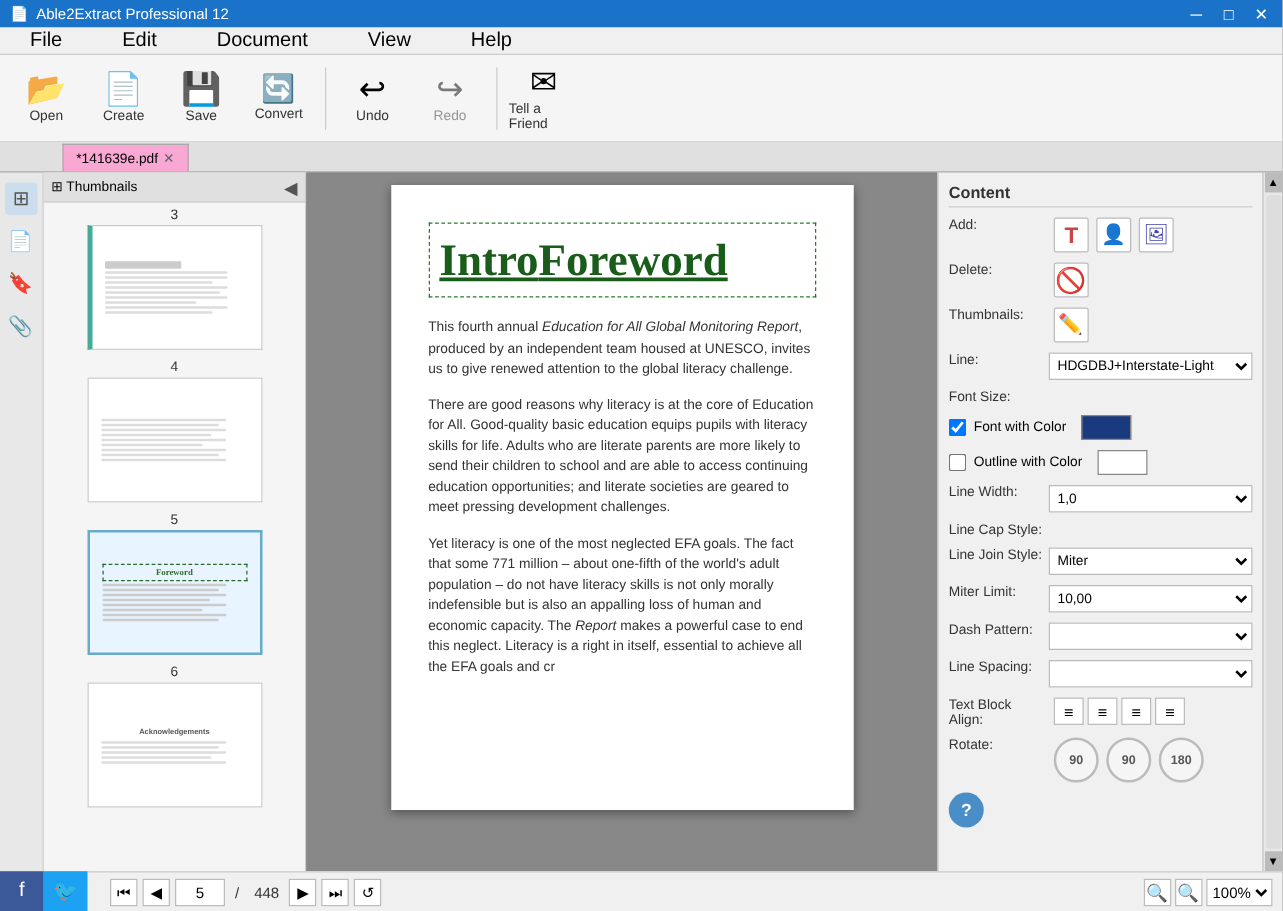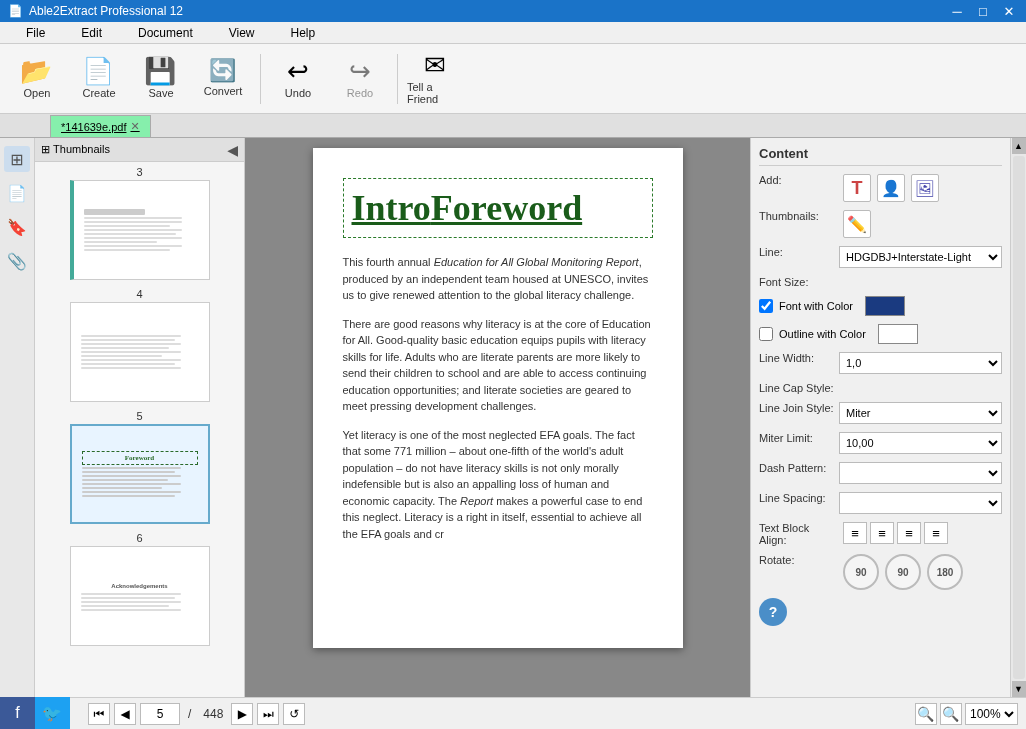--- a/index.html
+++ b/index.html
@@ -6,33 +6,33 @@
     body { font-family: 'Segoe UI', Tahoma, Geneva, Verdana, sans-serif; font-size: 12px; background: #f0f0f0; width: 1026px; height: 729px; overflow: hidden; }
 
     
     #titlebar { background: #1a73c8; color: white; height: 22px; display: flex; align-items: center; justify-content: space-between; padding: 0 8px; font-size: 12px; }
     #titlebar .title { display: flex; align-items: center; gap: 6px; }
     #titlebar .win-controls { display: flex; gap: 8px; }
     #titlebar .win-btn { color: white; font-size: 13px; cursor: pointer; width: 18px; text-align: center; }
 
     
     #menubar { background: #f0f0f0; height: 22px; display: flex; align-items: center; border-bottom: 1px solid #ccc; }
-    .menu-item { padding: 2px 10px; cursor: pointer; font-size: 12px; margin-left: 16px; }
+    .menu-item { padding: 2px 24px; cursor: pointer; font-size: 16px; }
 
     
     #toolbar { background: #f5f5f5; height: 70px; display: flex; align-items: center; padding: 4px 8px; gap: 4px; border-bottom: 1px solid #ccc; }
     .toolbar-btn { display: flex; flex-direction: column; align-items: center; justify-content: center; width: 58px; height: 60px; cursor: pointer; border: 1px solid transparent; border-radius: 3px; font-size: 11px; gap: 3px; }
     .toolbar-btn .tb-icon { font-size: 26px; line-height: 1; }
     .toolbar-btn .tb-label { font-size: 11px; color: #333; }
     .toolbar-sep { width: 1px; background: #ccc; height: 50px; margin: 0 4px; }
 
     
     #tabbar { background: #e0e0e0; height: 24px; display: flex; align-items: flex-end; border-bottom: 1px solid #aaa; padding-left: 50px; }
     .tab { background: #d0d0d0; border: 1px solid #aaa; border-bottom: none; padding: 2px 10px; font-size: 11px; cursor: pointer; display: flex; align-items: center; gap: 4px; height: 22px; }
-    .tab.active { background: #86efac; text-decoration: underline; }
+    .tab.active { background: #f9a8d4; }
     .tab .close-tab { font-size: 11px; color: #666; cursor: pointer; }
 
     
     #main { display: flex; height: calc(729px - 22px - 22px - 70px - 24px - 32px); background: #888; }
 
     
     #left-icons { width: 35px; background: #e8e8e8; border-right: 1px solid #ccc; display: flex; flex-direction: column; align-items: center; padding-top: 8px; gap: 8px; }
     .side-icon { width: 26px; height: 26px; display: flex; align-items: center; justify-content: center; cursor: pointer; border-radius: 3px; font-size: 16px; color: #555; }
     .side-icon.active { background: #cde; }
 
@@ -271,20 +271,28 @@
             </div>
             <div class="panel-icon-btn" title="Add image">
               <span style="color:#4a8;font-size:16px;">👤</span>
             </div>
             <div class="panel-icon-btn" title="Add object">
               <span style="color:#44a;font-size:16px;">🖼</span>
             </div>
           </div>
         </div>
 
+        <div class="panel-row">
+          <label>Delete:</label>
+          <div class="panel-row-icons">
+            <div class="panel-icon-btn">
+              <span style="color:#c44;font-size:20px;">🚫</span>
+            </div>
+          </div>
+        </div>
 
         <div class="panel-row">
           <label>Thumbnails:</label>
           <div class="panel-row-icons">
             <div class="panel-icon-btn">
               <span style="font-size:16px;">✏️</span>
             </div>
           </div>
         </div>
 

